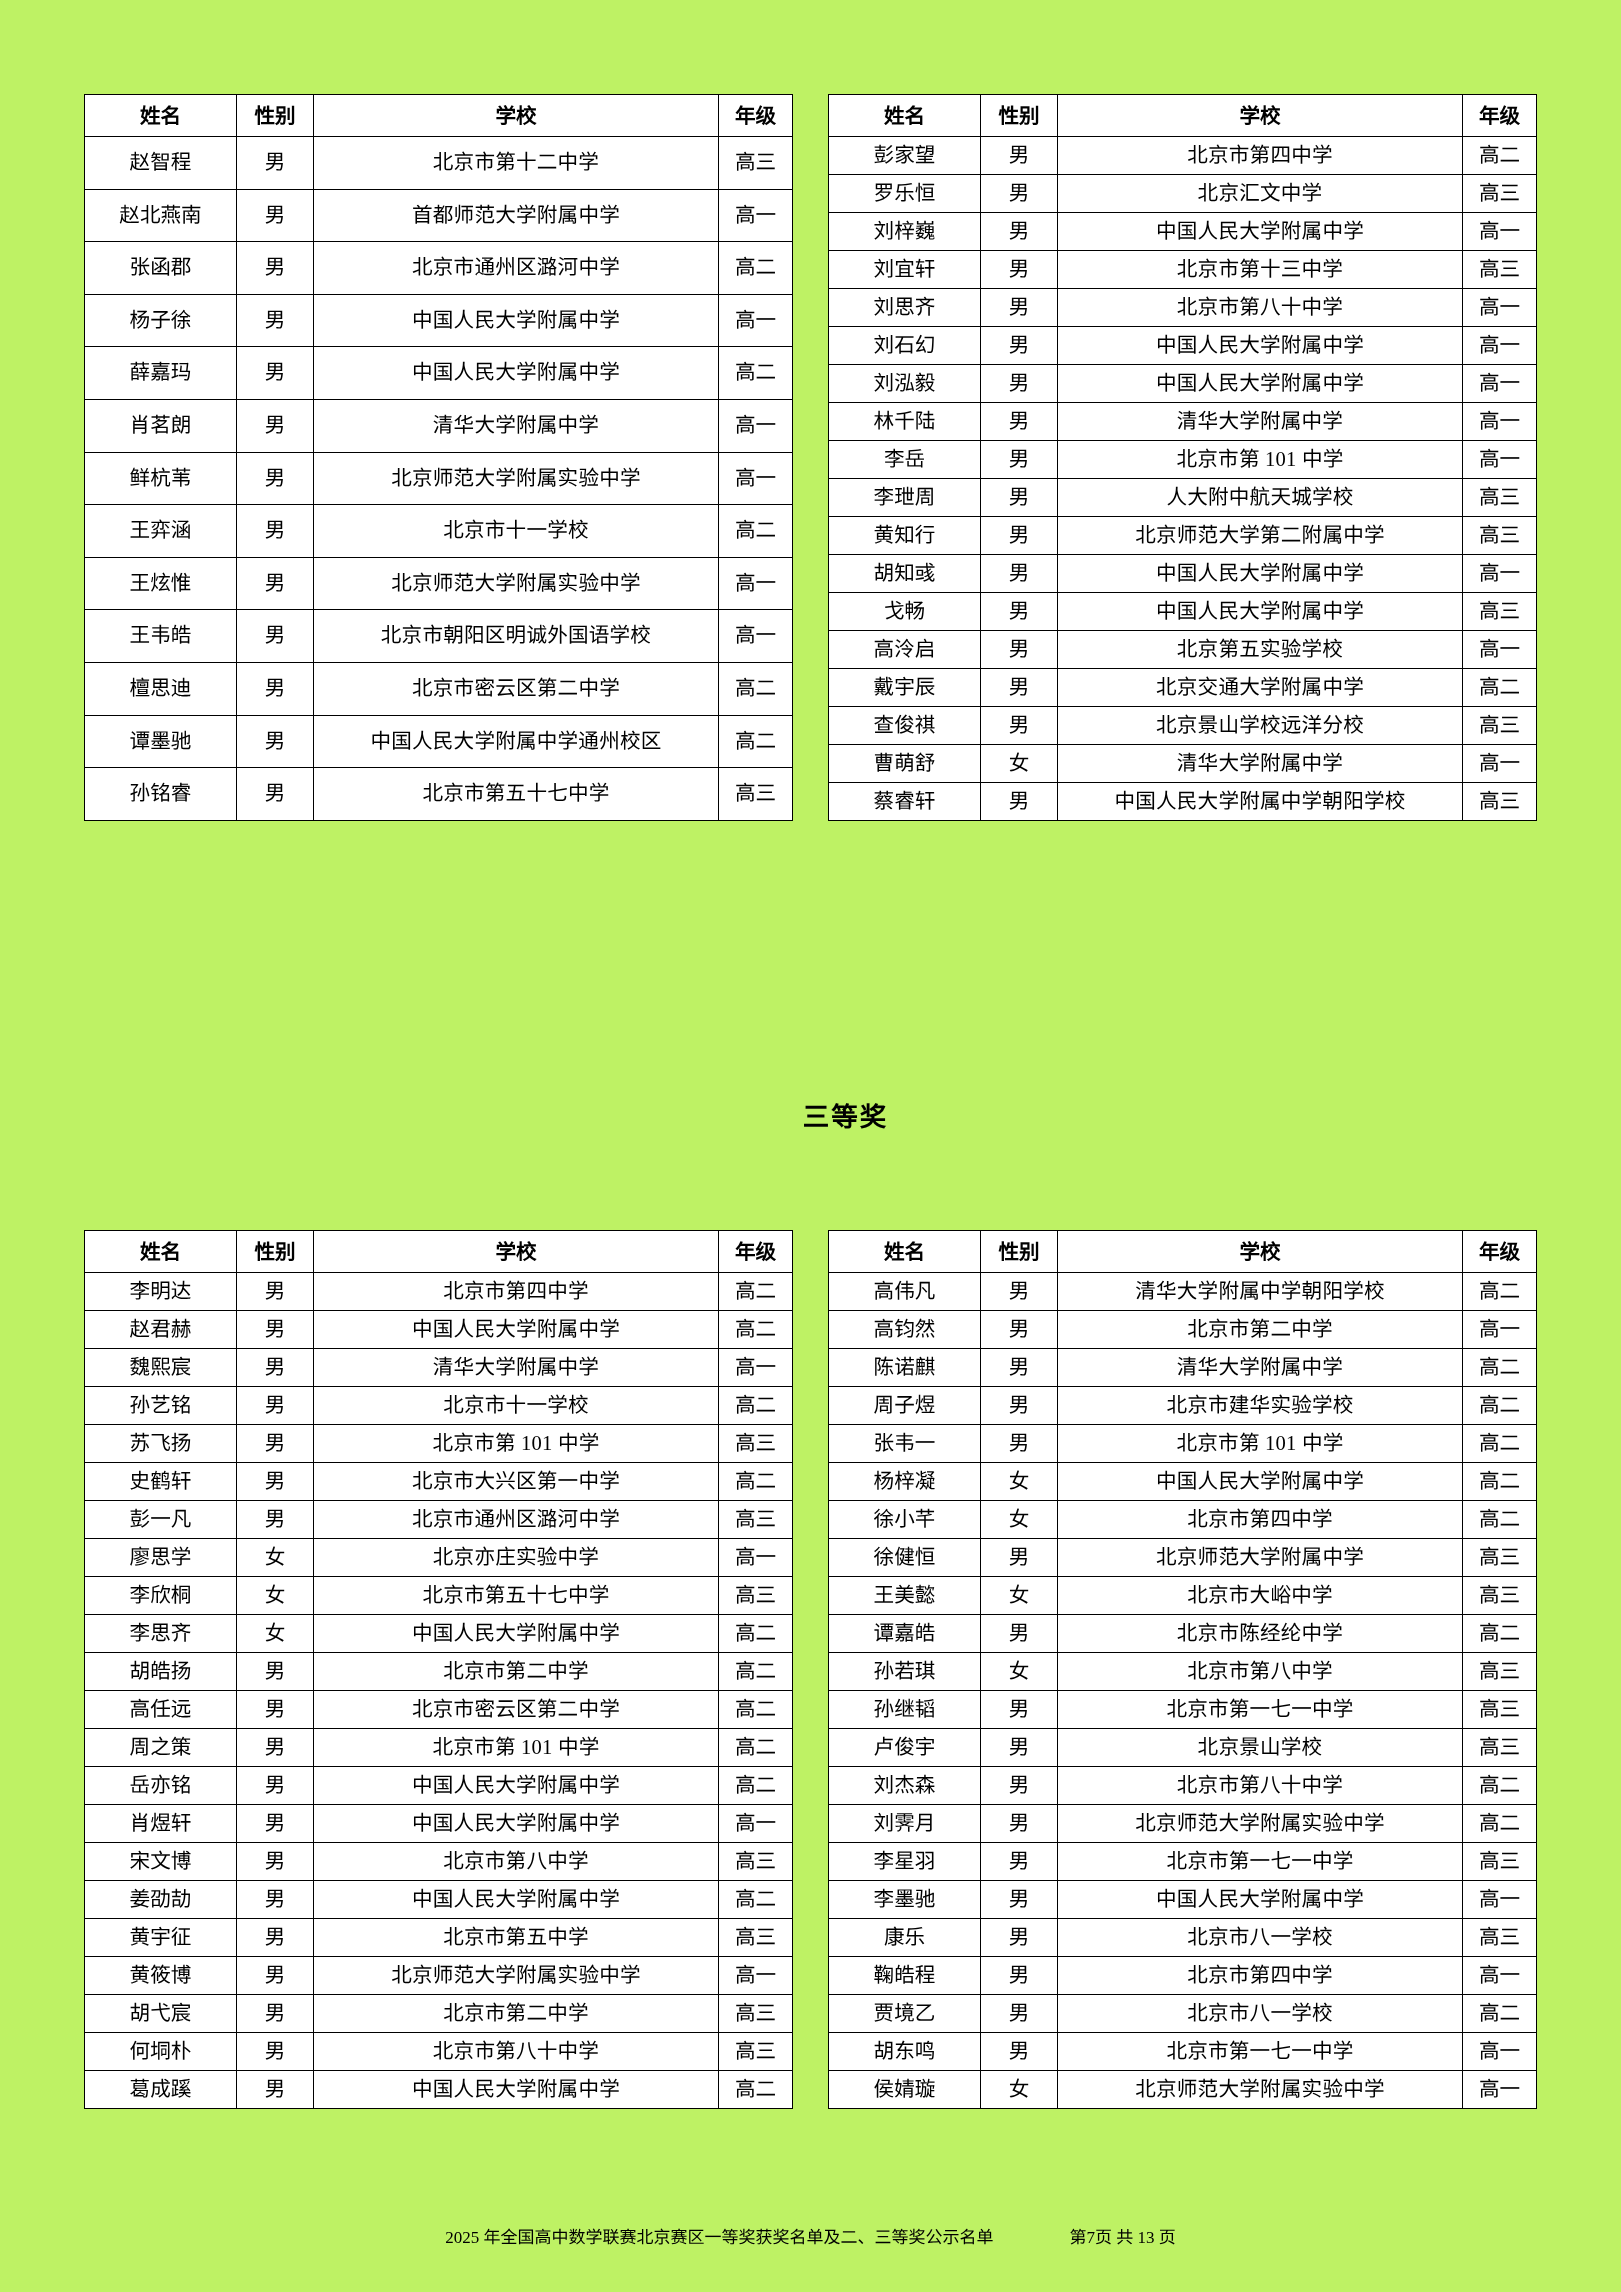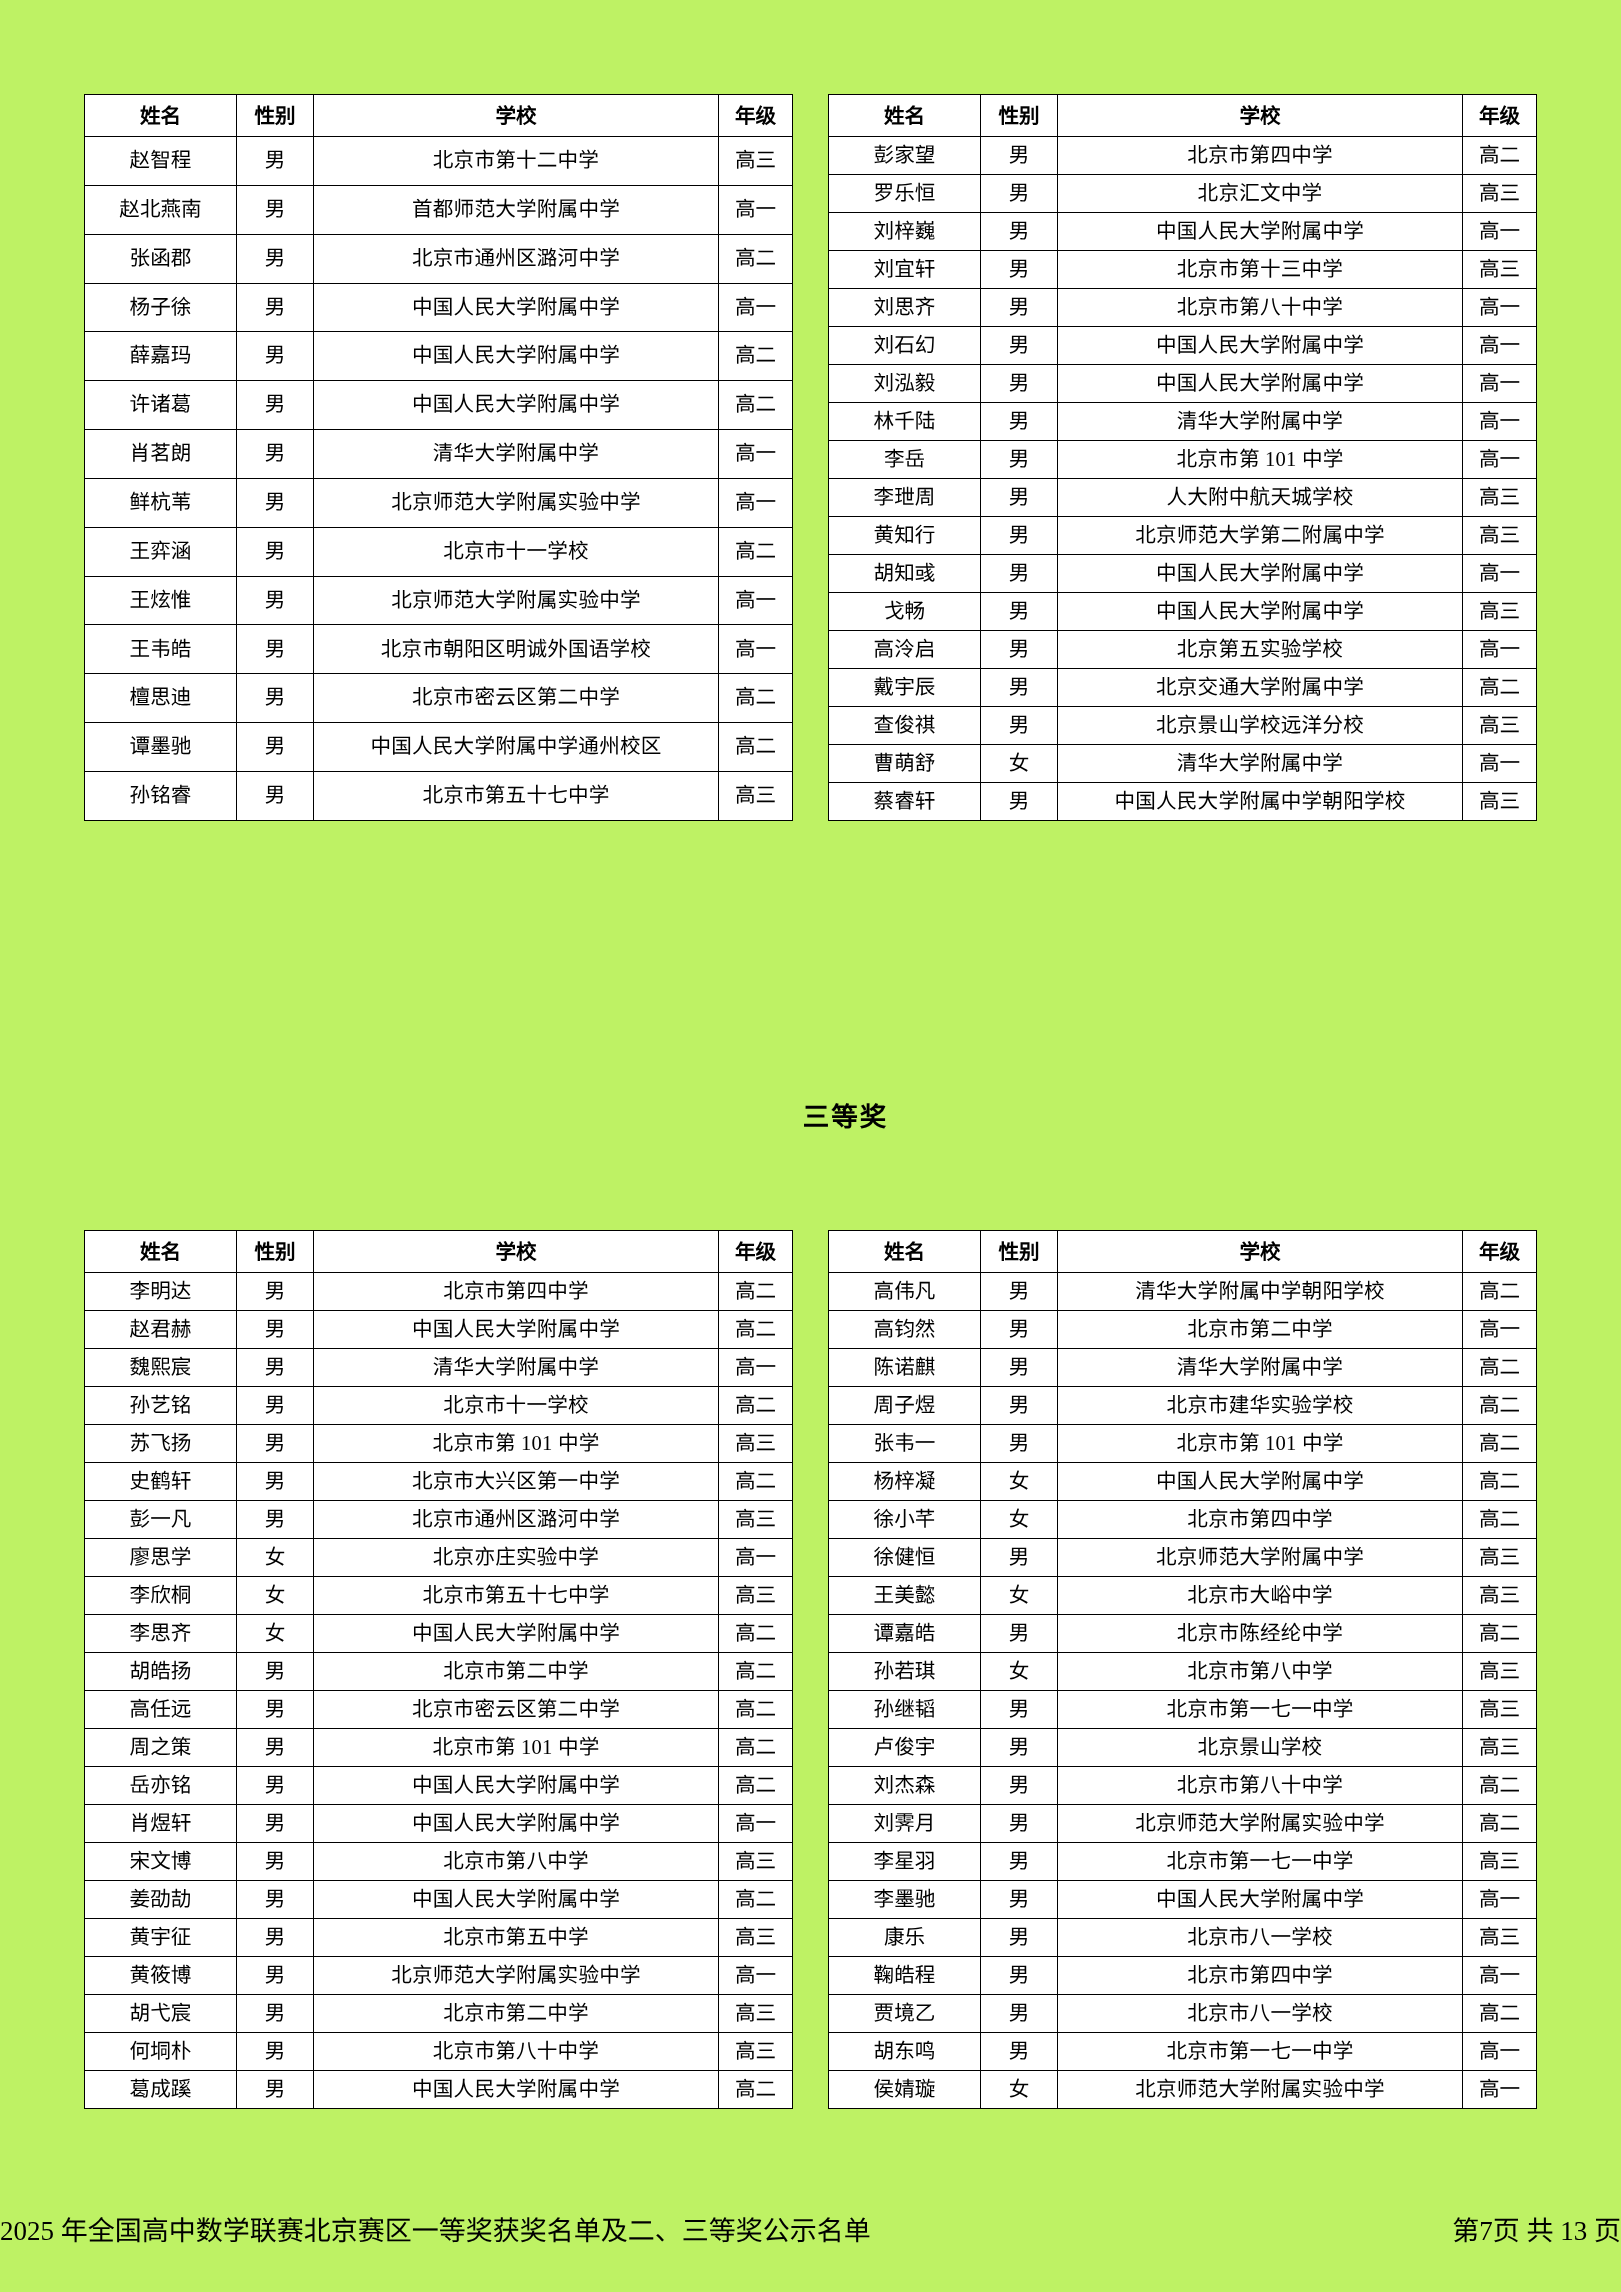--- a/index.html
+++ b/index.html
@@ -81,24 +81,24 @@
   #block-heading { position: absolute; top: 1095px; left: 0; width: 100%; padding-left: 35px; }
   #block-third   { position: absolute; top: 1230px; left: 0; width: 100%; }
 
   
   .footer {
     position: absolute;
     left: 0;
     bottom: 45px;
     width: 100%;
     display: flex;
-    justify-content: space-between;
+    justify-content: center;
     align-items: baseline;
     gap: 76px;
-    font-size: 27px;
+    font-size: 17px;
   }
   .footer .doc-title { white-space: nowrap; }
   .footer .page-no   { white-space: nowrap; }
 </style>
 </head>
 <body>
 
 <div class="page">
 
   <div id="block-second">
@@ -143,26 +143,20 @@
               <td class="school">中国人民大学附属中学</td>
               <td>高一</td>
             </tr>
             <tr>
               <td>薛嘉玛</td>
               <td>男</td>
               <td class="school">中国人民大学附属中学</td>
               <td>高二</td>
             </tr>
             <tr>
-              <td>许诸葛</td>
-              <td>男</td>
-              <td class="school">中国人民大学附属中学</td>
-              <td>高二</td>
-            </tr>
-            <tr>
               <td>肖茗朗</td>
               <td>男</td>
               <td class="school">清华大学附属中学</td>
               <td>高一</td>
             </tr>
             <tr>
               <td>鲜杭苇</td>
               <td>男</td>
               <td class="school">北京师范大学附属实验中学</td>
               <td>高一</td>

